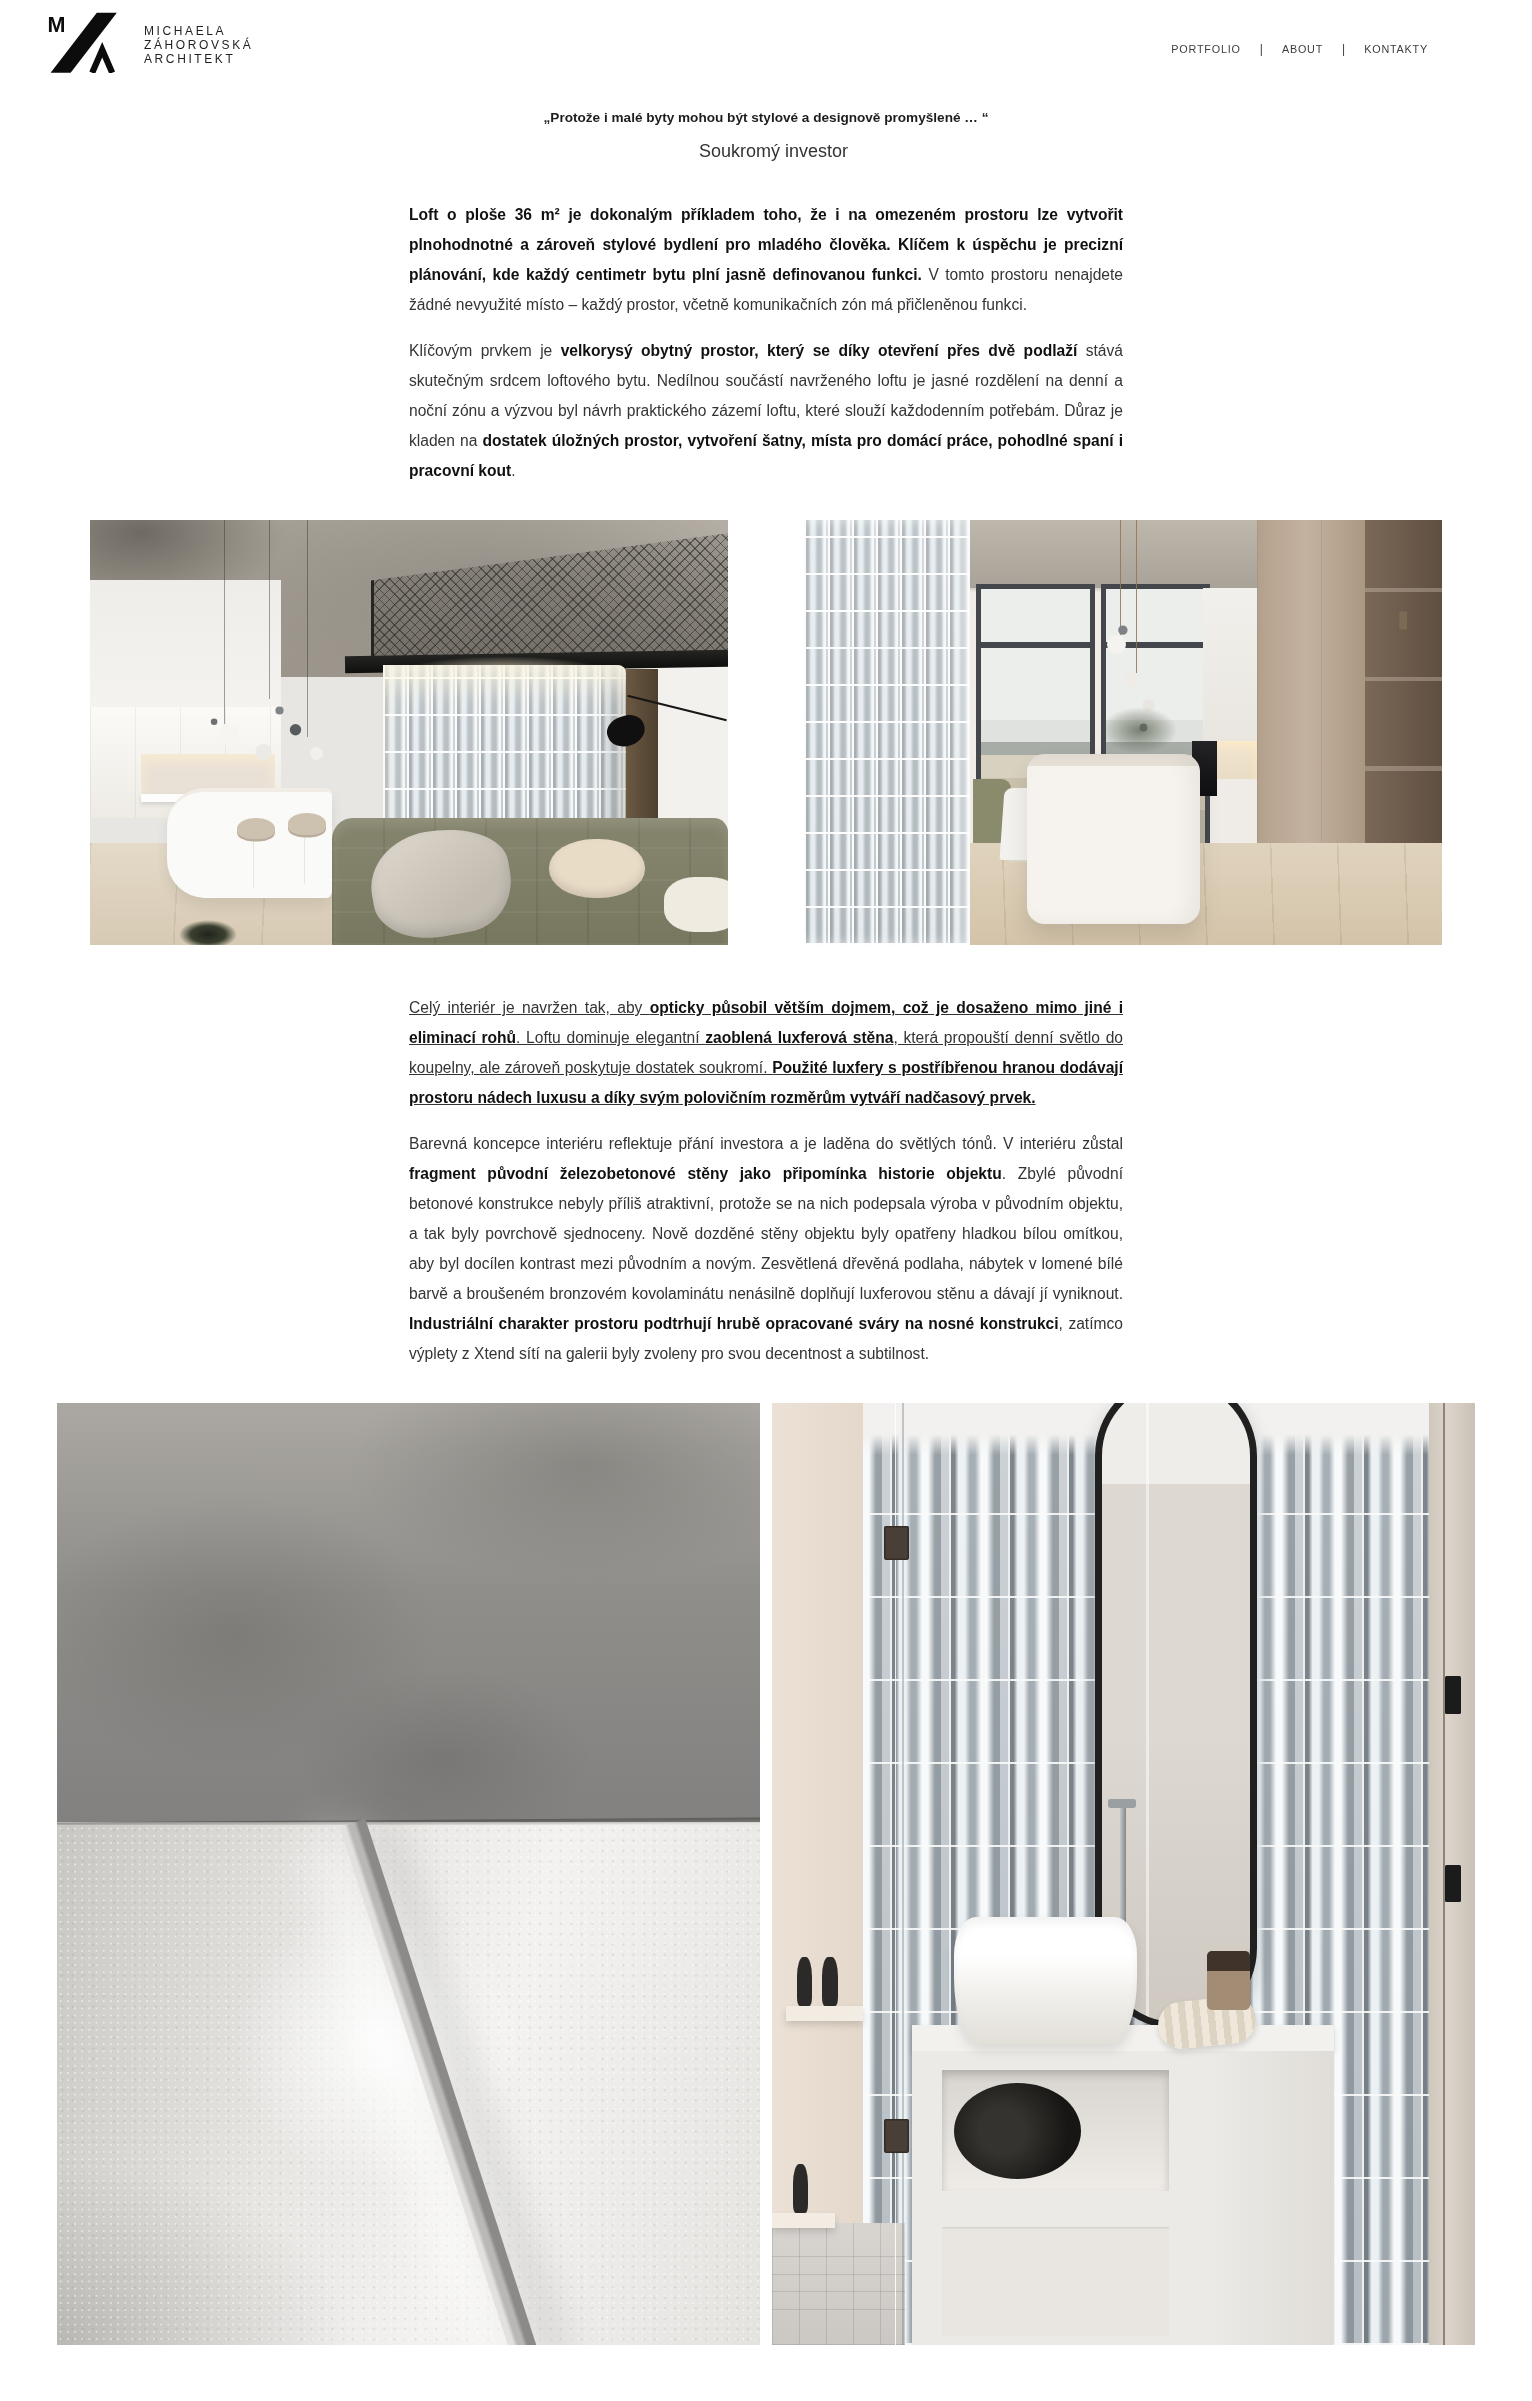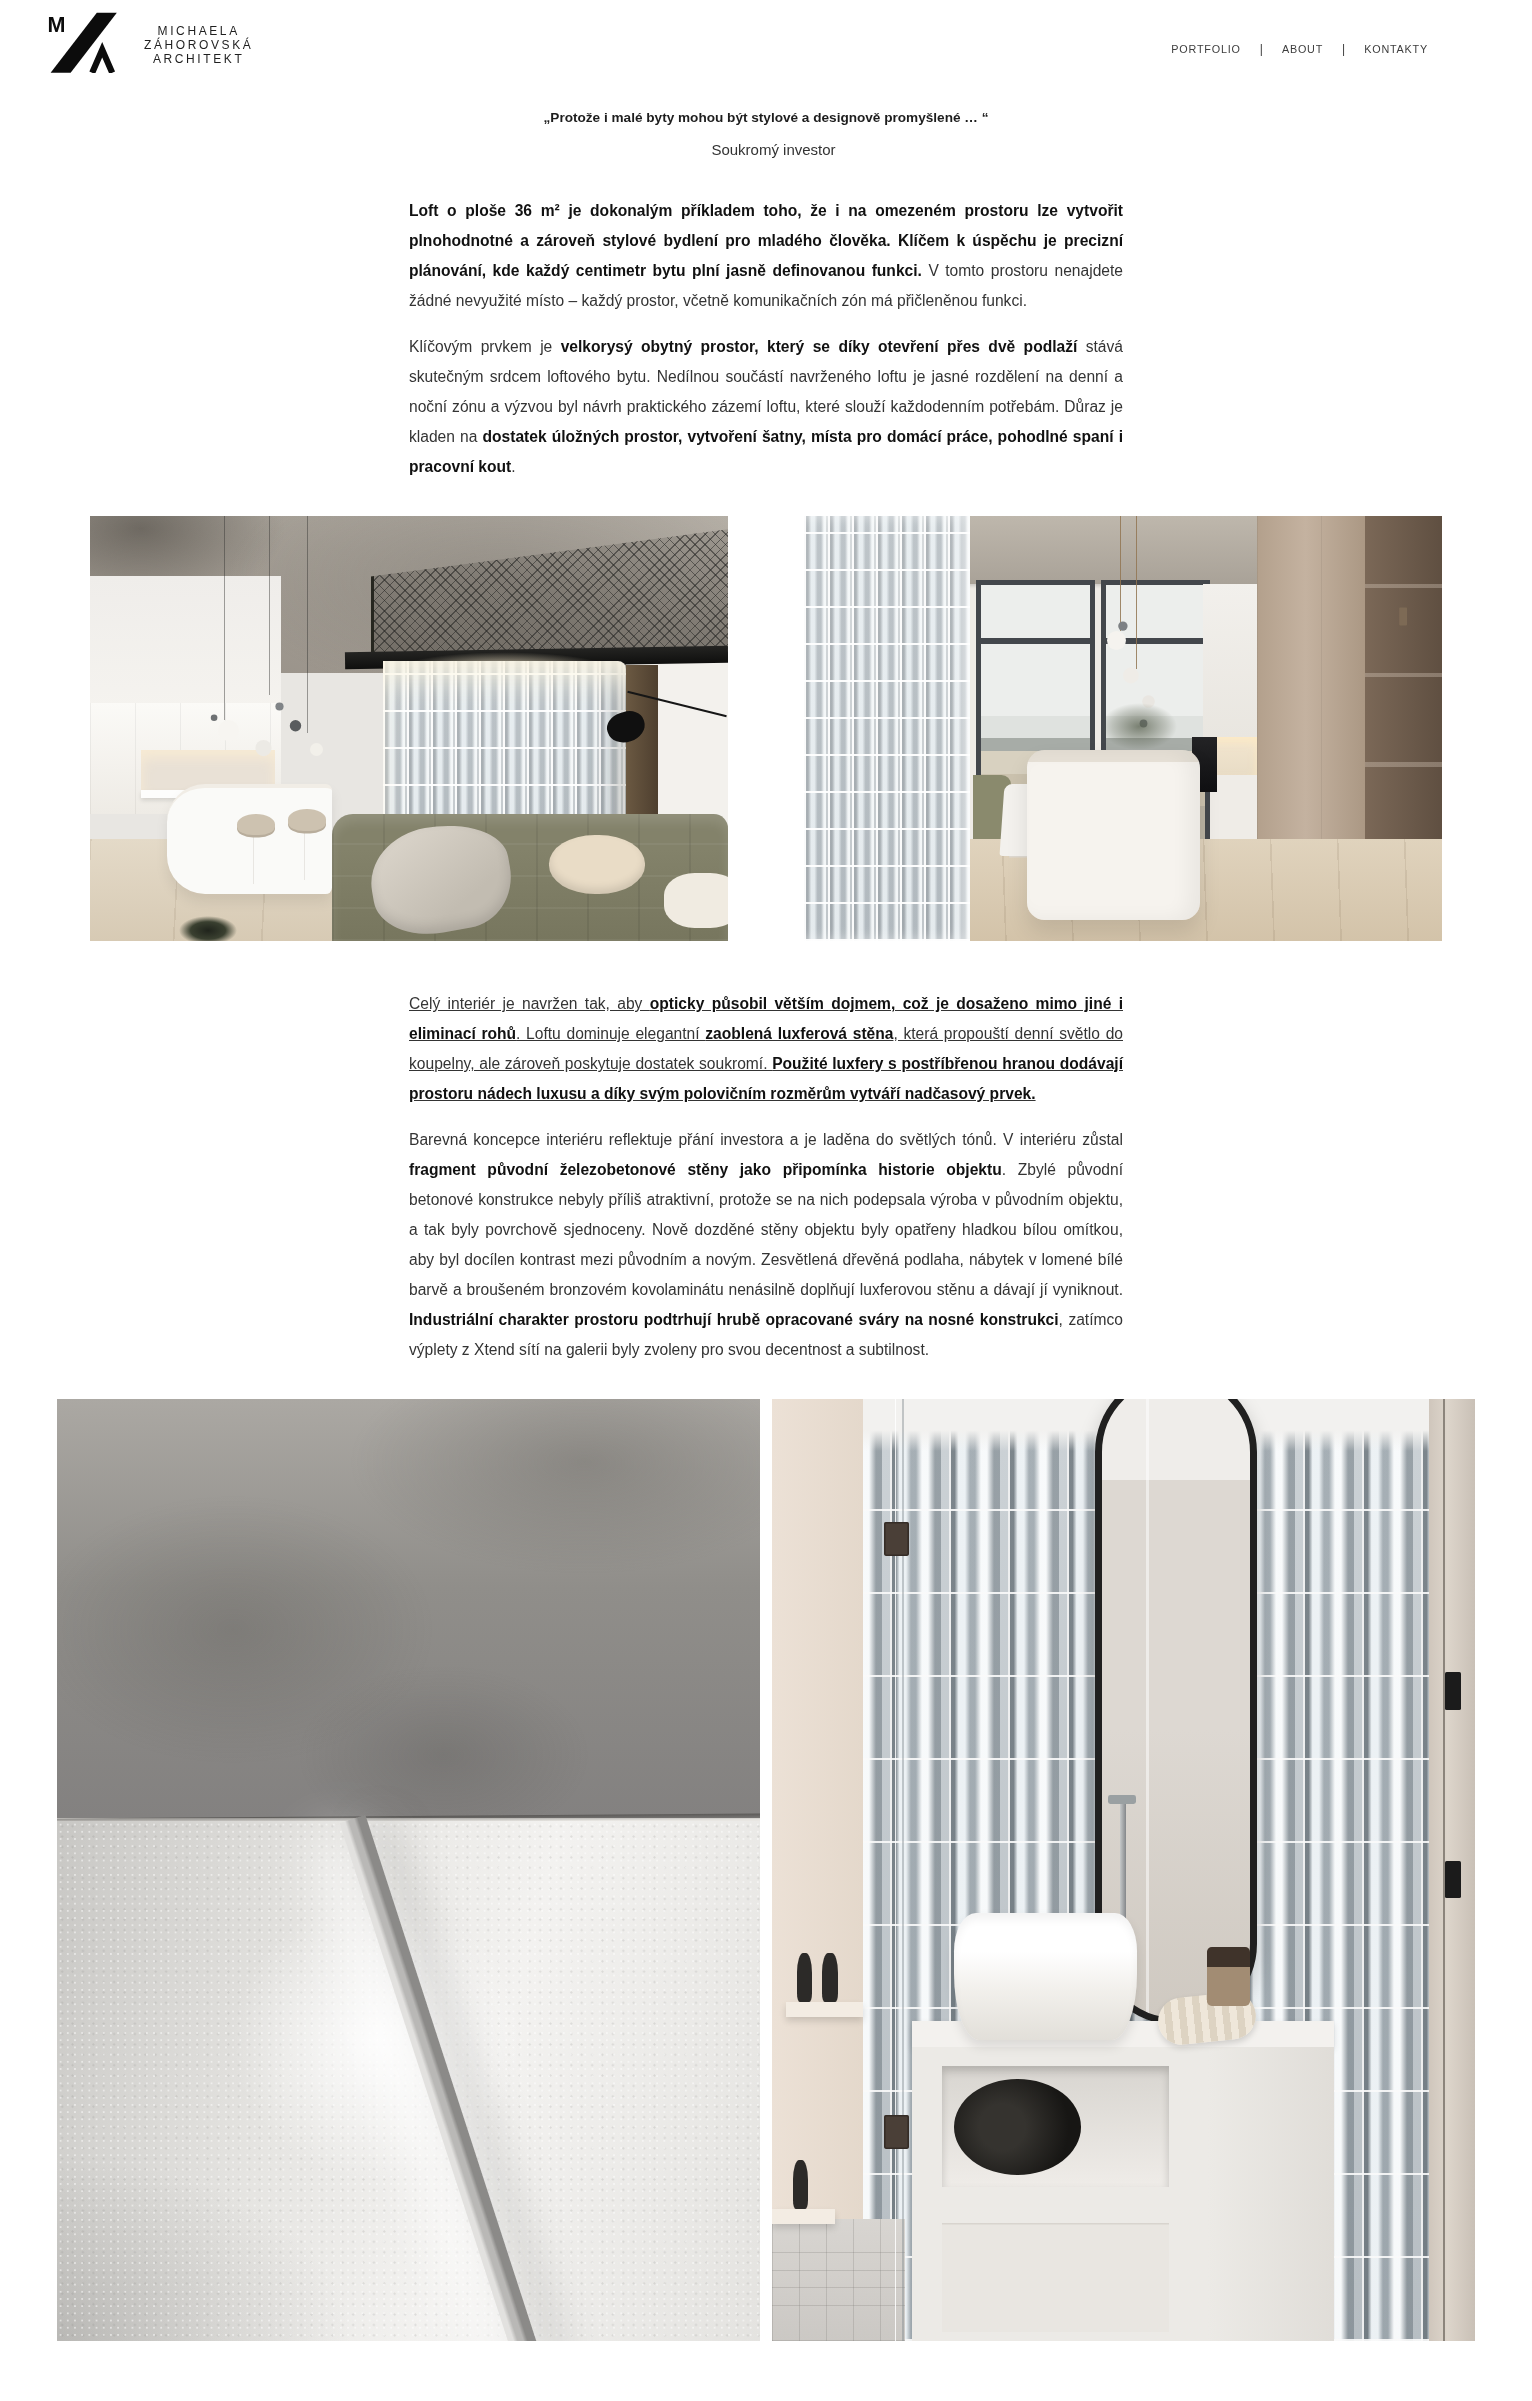--- a/index.html
+++ b/index.html
@@ -2,29 +2,29 @@
 <html lang="cs" style="font-size:12.8px"><head>
 <meta charset="utf-8">
 <style>
   html,body{margin:0;padding:0;background:#ffffff;}
   body{width:1532px;font-family:"Liberation Sans",sans-serif;color:#333;}
 
   
   .header{display:flex;justify-content:space-between;align-items:flex-start;padding:11.2px 85px 0 46px;}
   .brand{display:flex;align-items:flex-start;gap:21px;text-decoration:none;color:#1c1c1c;}
   .brand svg{display:block;}
-  .brand-name{margin-top:12.8px;font-size:12px;letter-spacing:2.6px;line-height:14px;text-align:center;color:#1f1f1f;}
+  .brand-name{margin-top:12.8px;font-size:12px;letter-spacing:2.6px;line-height:14px;text-align:left;color:#1f1f1f;}
   .nav{display:flex;align-items:center;margin-top:32px;}
   .nav a{text-decoration:none;color:#3d3d3d;font-size:10.8px;letter-spacing:0.8px;padding:0 19px;}
   .nav .sep{color:#3d3d3d;font-size:12px;line-height:1;}
 
   
   .title{margin:24px auto 0;text-align:center;font-size:35px;font-weight:700;letter-spacing:0.4px;color:#111;line-height:1.15;}
   .quote{margin:37px auto 0;text-align:center;font-size:13.6px;font-weight:700;color:#1d1d1d;}
-  .attribution{margin:16px auto 0;text-align:center;font-size:15px;color:#333;padding-left:15px;}
+  .attribution{margin:16px auto 0;text-align:center;font-size:18px;color:#333;padding-left:15px;}
   .copy{width:714px;margin:16px auto 0;font-size:15.6px;line-height:30px;text-align:justify;color:#343434;}
   .copy strong{color:#111;font-weight:700;}
   .copy.first{margin-top:38px;}
   .copy.after-gallery{margin-top:48px;text-decoration:underline;}
 
   
   .row{display:flex;justify-content:center;}
   .row1{gap:76px;margin-top:34px;}
   .row2{gap:11.2px;margin-top:34px;}
   .photo{position:relative;overflow:hidden;background:#e8e6e2;margin:0;}

